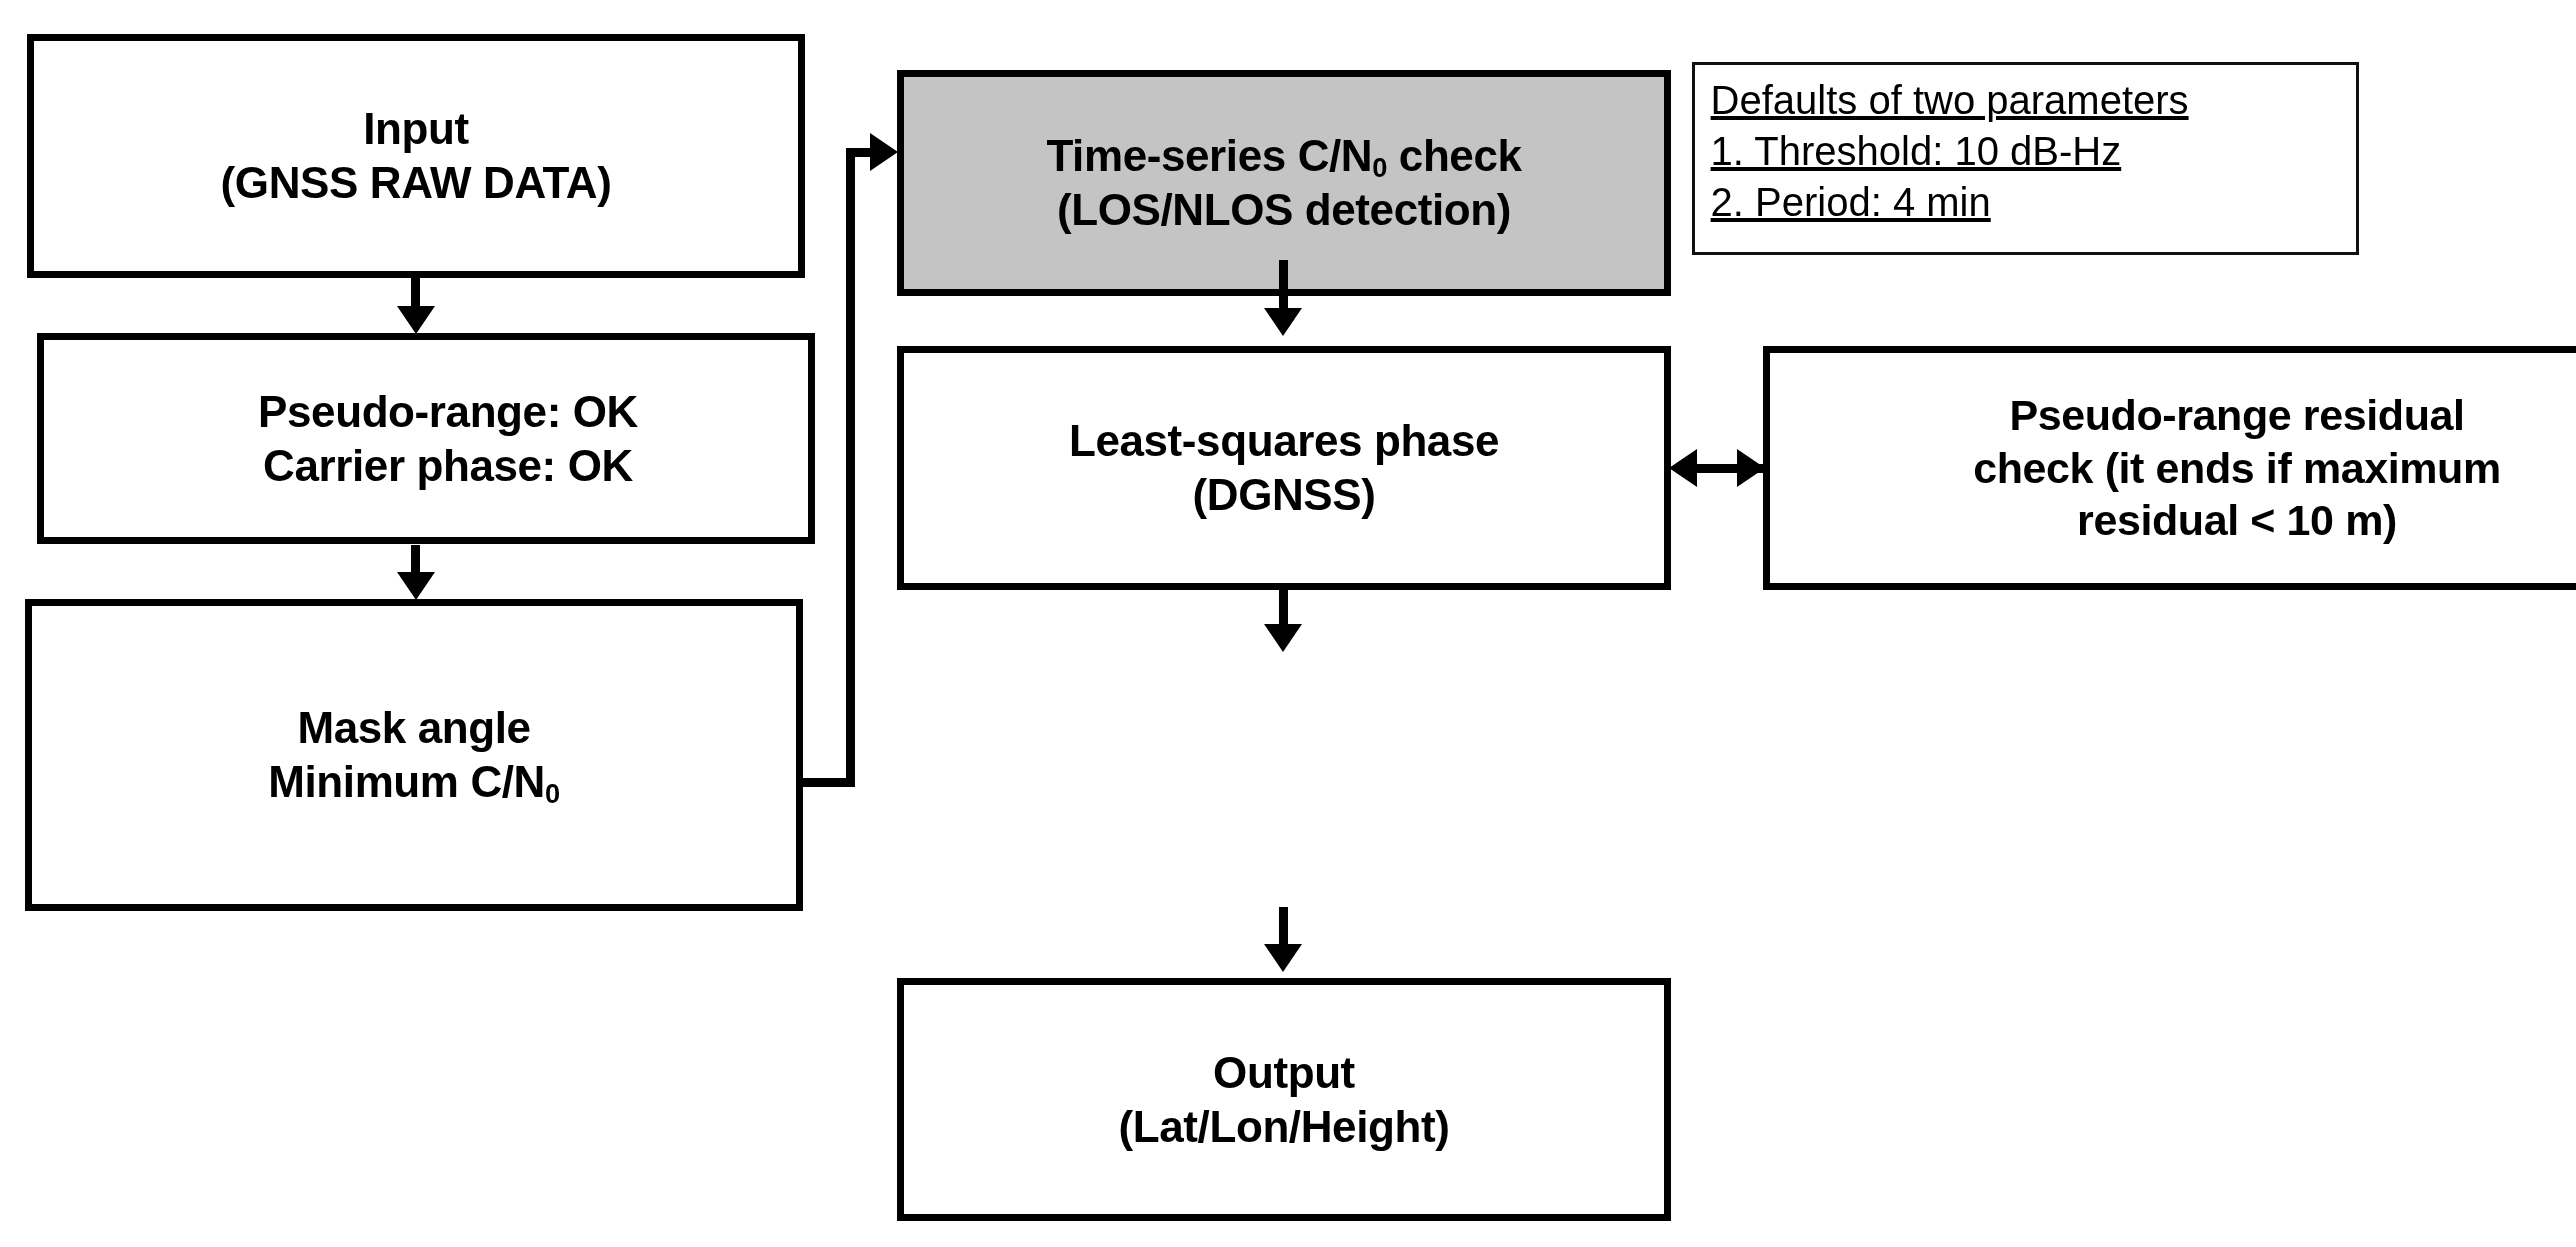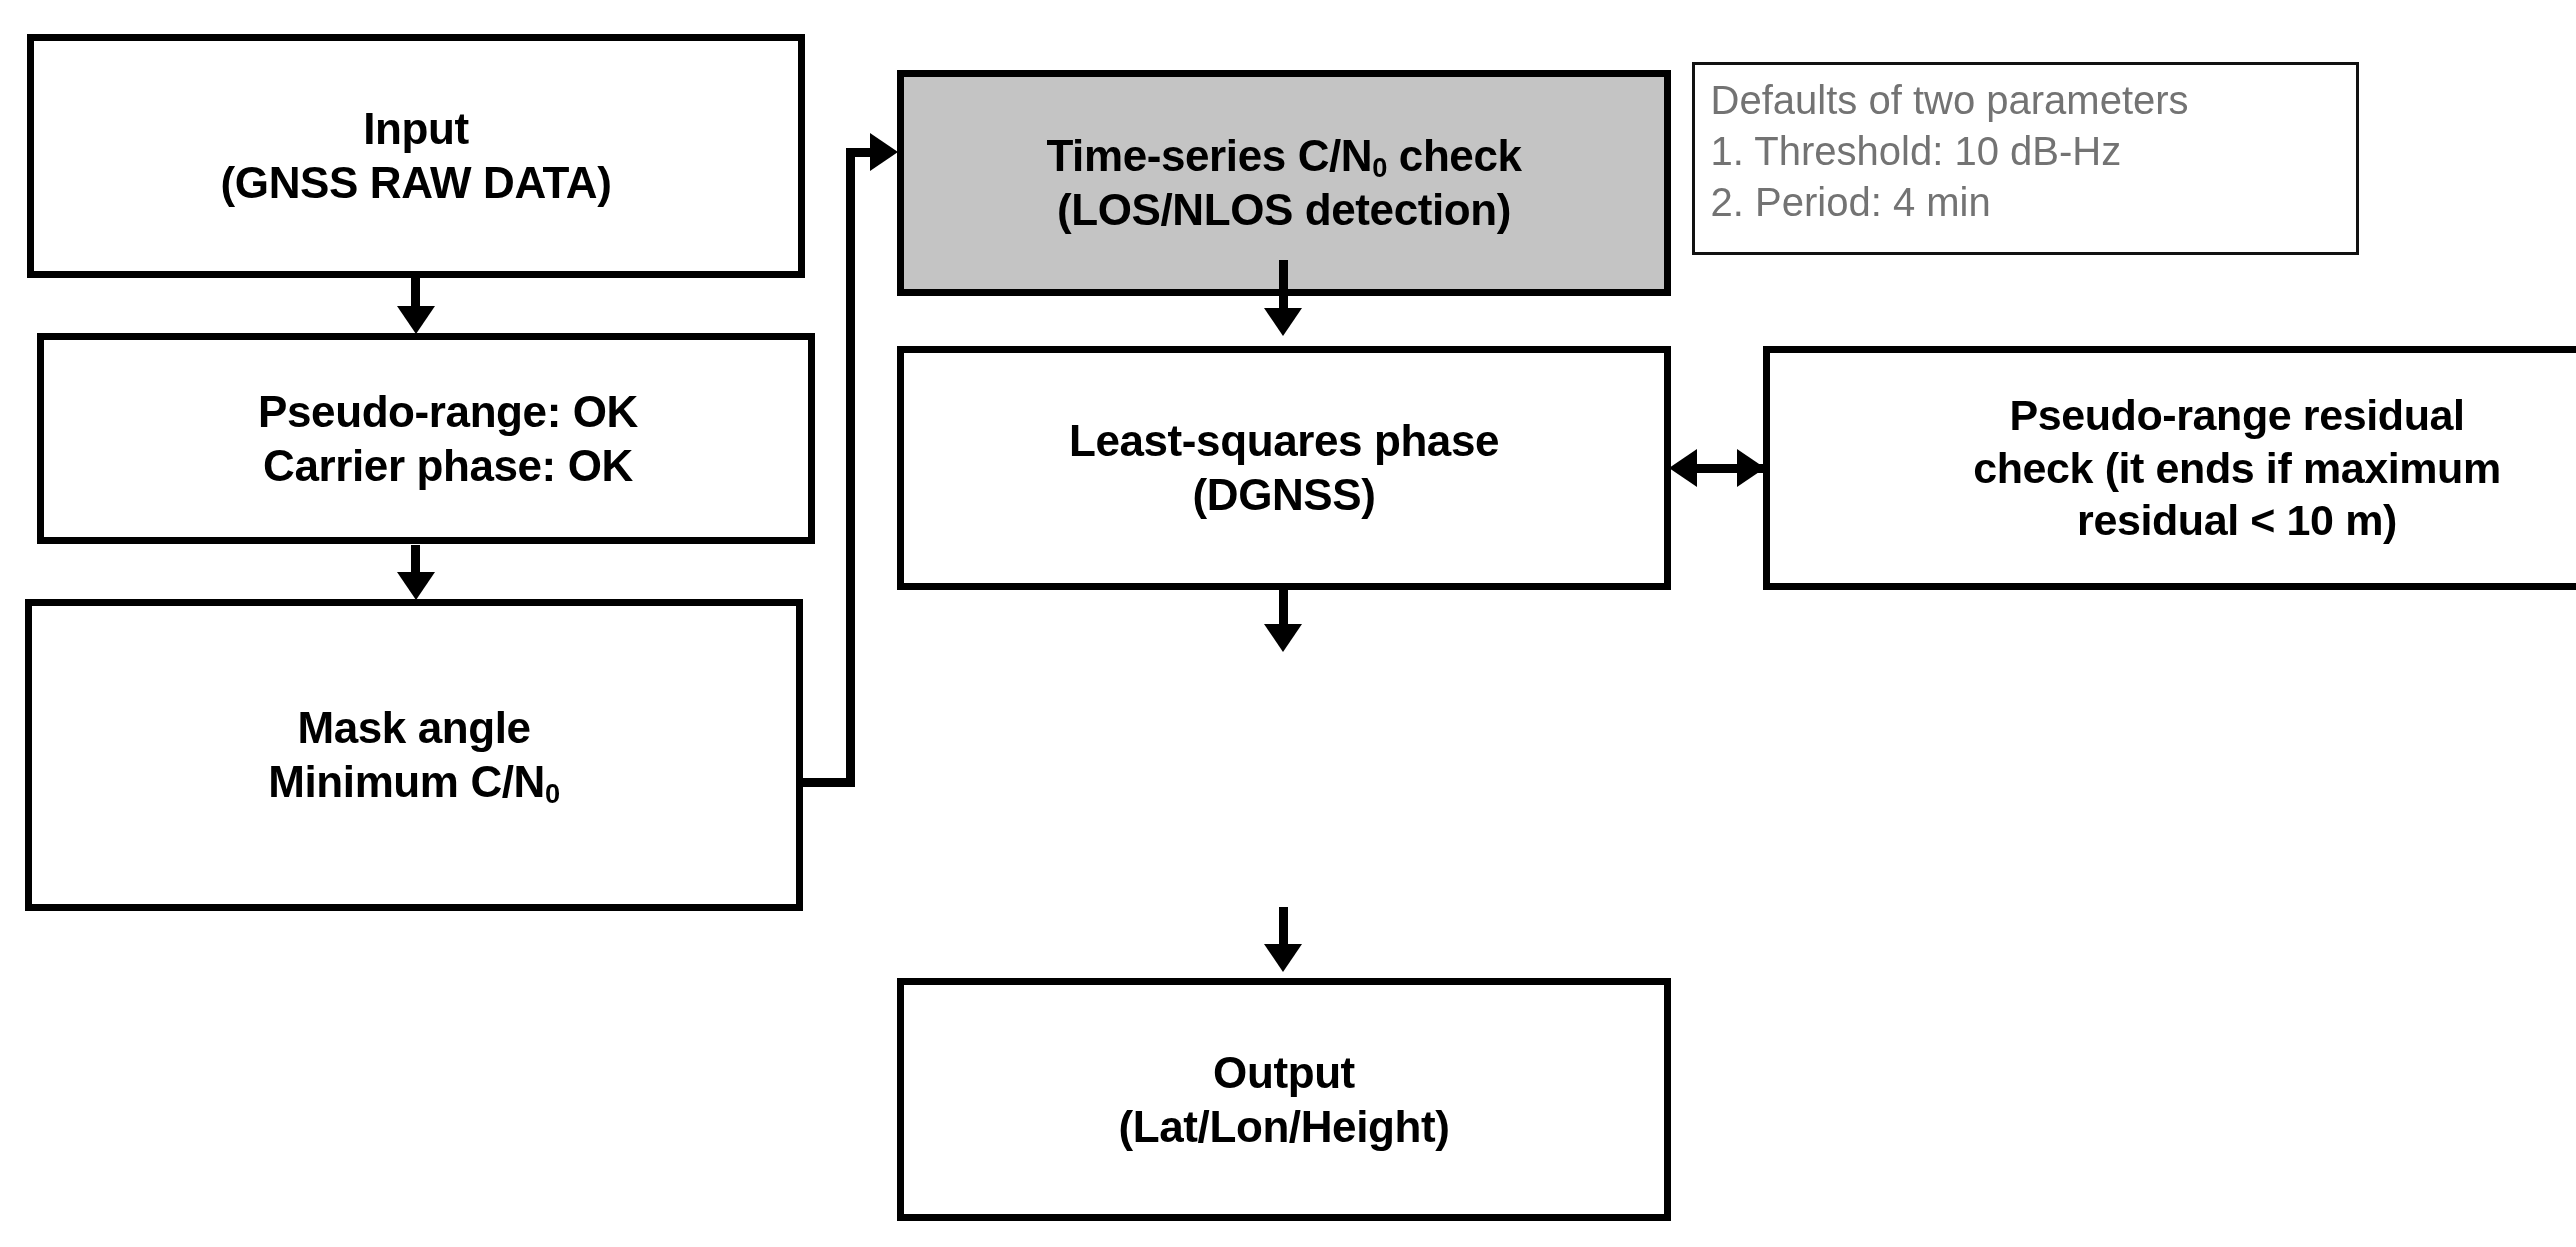--- a/index.html
+++ b/index.html
@@ -29,23 +29,24 @@
     position:absolute;
     box-sizing:border-box;
     border:3.5px solid #111111;
     background:#ffffff;
     padding:10px 15.6px 12.8px 15.6px;
   }
   .note .ntxt{
     font-weight:normal;
     font-size:40px;
     line-height:1.28;
-    color:#737373;
+    color:#000000;
     text-align:left;
     white-space:pre-line;
+    text-decoration:underline;
   }
 
   .conn{position:absolute;background:#000000;}
   .vline{width:9.2px;}
   .hline{height:9.2px;}
 
   .arrow-down{
     position:absolute;
     width:0;height:0;
     border-left:19px solid transparent;

